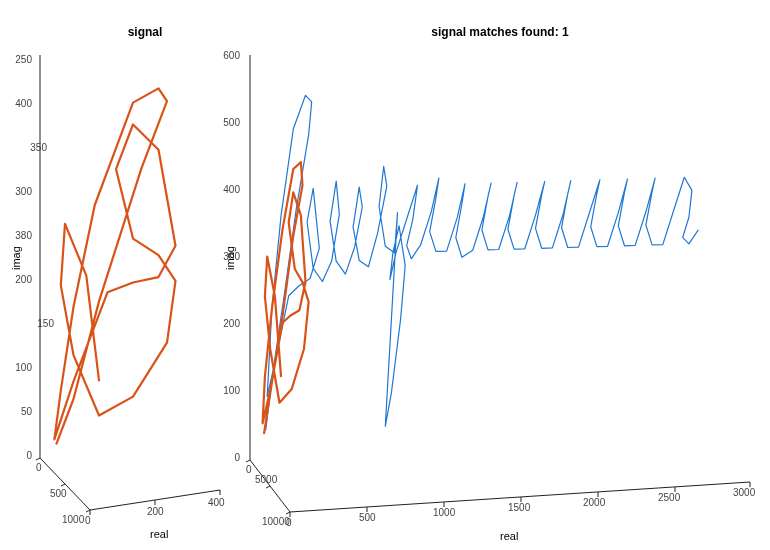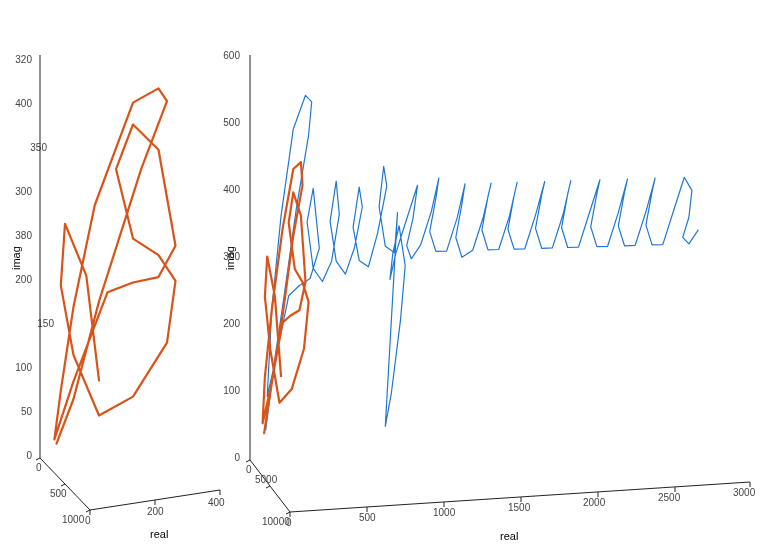--- a/index.html
+++ b/index.html
@@ -40,31 +40,32 @@
     font-size: 10px;
     color: #444;
   }
   svg { position: absolute; overflow: visible; }
 </style>
 </head>
 <body>
 
 <div class="fig">
 
+  <div class="title" style="left:70px; top:5px; width:130px;">signal</div>
 
   <div class="tick" style="right:728px; top:430px;">0</div>
   <div class="tick" style="right:728px; top:386px;">50</div>
   <div class="tick" style="right:728px; top:342px;">100</div>
   <div class="tick" style="right:706px; top:298px;">150</div>
   <div class="tick" style="right:728px; top:254px;">200</div>
   <div class="tick" style="right:728px; top:210px;">380</div>
   <div class="tick" style="right:728px; top:166px;">300</div>
   <div class="tick" style="right:713px; top:122px;">350</div>
   <div class="tick" style="right:728px; top:78px;">400</div>
-  <div class="tick" style="right:728px; top:34px;">320</div>
+  <div class="tick" style="right:728px; top:34px;">250</div>
 
   <div class="axlabel ylabel" style="left:0px; top:250px;">imag</div>
 
   <svg style="left:25px; top:30px;" width="190" height="480">
 
     <line x1="5" y1="5" x2="5" y2="408" stroke="#222" stroke-width="1"></line>
 
     <line x1="5" y1="408" x2="55" y2="460" stroke="#222" stroke-width="1"></line>
 
     <line x1="55" y1="460" x2="185" y2="440" stroke="#222" stroke-width="1"></line>
@@ -85,20 +86,21 @@
   <div class="tick" style="left:26px; top:442px;">0</div>
   <div class="tick" style="left:40px; top:468px;">500</div>
   <div class="tick" style="left:52px; top:494px;">1000</div>
 
   <div class="axlabel" style="left:140px; top:508px;">real</div>
 
   <svg id="left-plot" style="left:30px; top:35px;" width="185" height="405">
     <path id="left-path" fill="none" stroke="#d95319" stroke-width="2.2" stroke-linejoin="round" stroke-linecap="round" d="M16.5 388.6 L33.5 344.0 L59.0 246.4 L101.5 113.1 L127.0 46.2 L118.5 33.4 L93.0 47.6 L54.8 150.0 L33.5 251.8 L20.8 335.7 L14.4 384.3 L33.5 326.4 L67.5 237.3 L93.0 227.5 L118.5 222.1 L135.5 190.7 L118.5 94.8 L93.0 69.5 L76.0 114.1 L93.0 183.6 L118.5 200.1 L135.5 225.8 L127.0 287.6 L93.0 341.6 L59.0 360.5 L33.5 300.1 L20.8 230.4 L25.0 168.8 L46.3 220.6 L59.0 325.4 "></path>
   </svg>
 
+  <div class="title" style="left:300px; top:5px; width:380px;">signal matches found: 1</div>
 
   <div class="tick" style="right:520px; top:432px;">0</div>
   <div class="tick" style="right:520px; top:365px;">100</div>
   <div class="tick" style="right:520px; top:298px;">200</div>
   <div class="tick" style="right:520px; top:231px;">300</div>
   <div class="tick" style="right:520px; top:164px;">400</div>
   <div class="tick" style="right:520px; top:97px;">500</div>
   <div class="tick" style="right:520px; top:30px;text-align:right;">600</div>
 
   <div class="axlabel ylabel" style="left:214px; top:250px;">imag</div>

